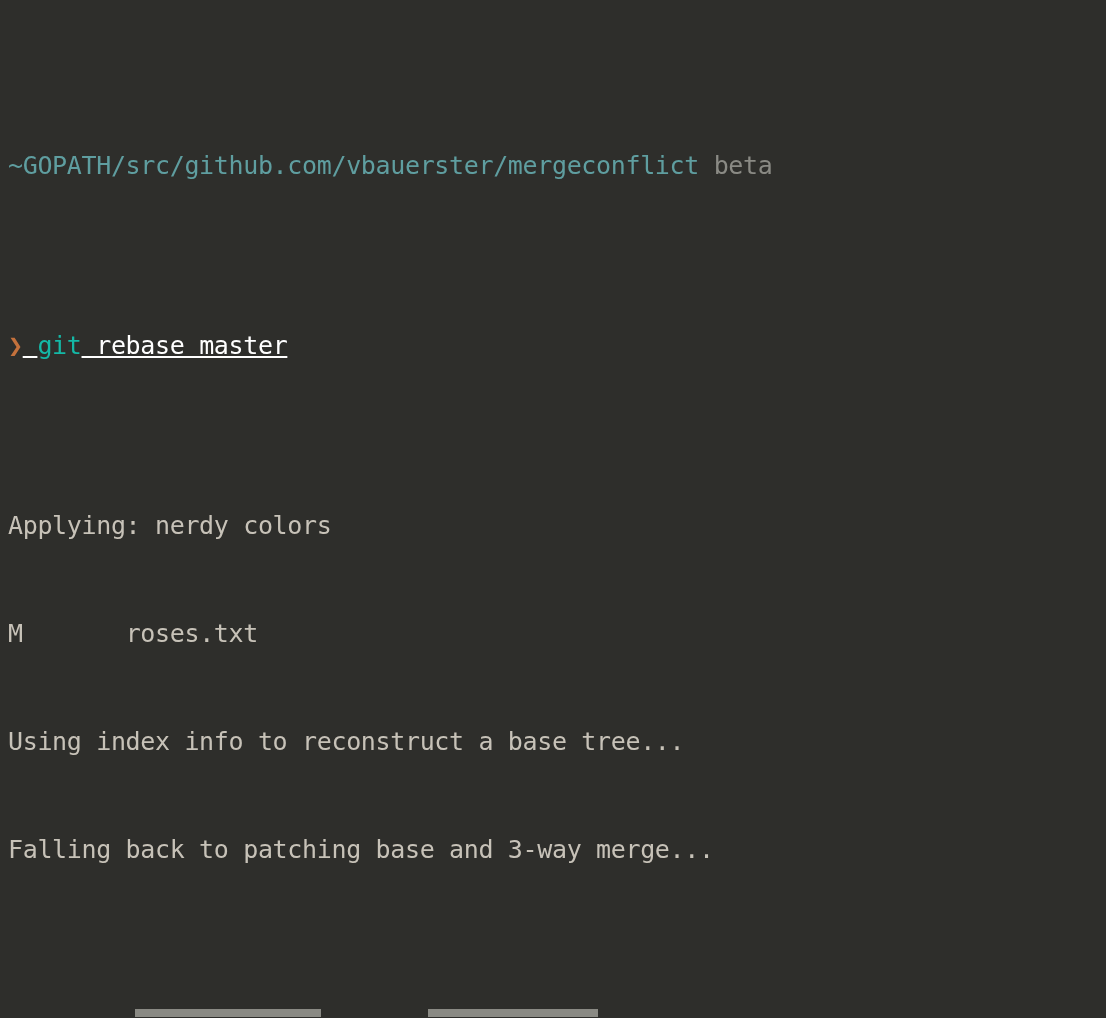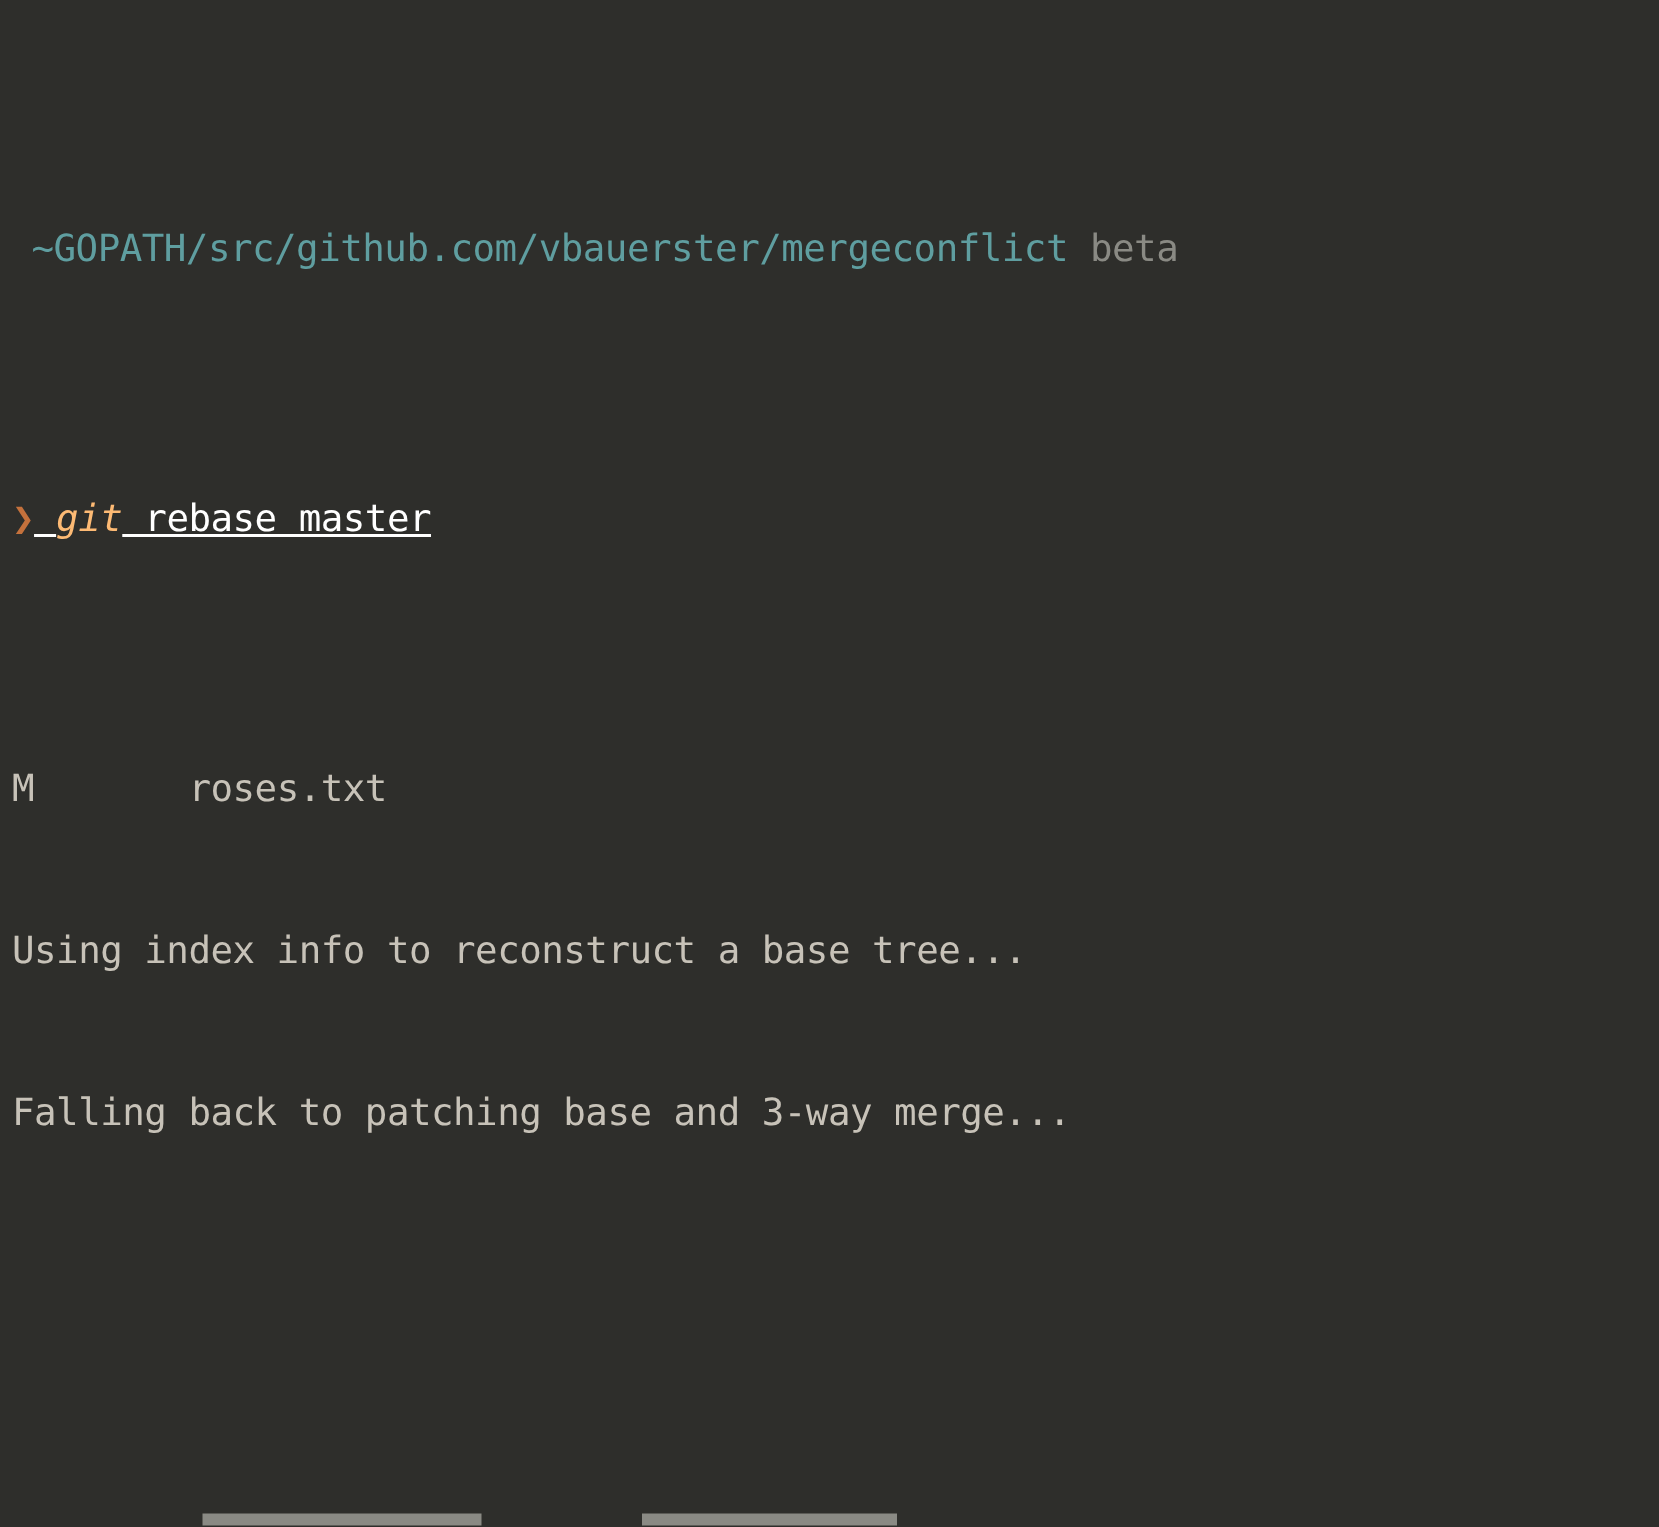--- a/index.html
+++ b/index.html
@@ -24,24 +24,24 @@
     left: 8px;
     top: 4px;
     right: 0;
     white-space: pre;
   }
   .line {
     height: 36px;
     white-space: pre;
     color: #c7c2b8;
   }
-  .path      { color: #5f9ea0; margin-left: 13px; }
+  .path      { color: #5f9ea0; }
   .branch    { color: #8a8a84; }
   .arrow     { color: #c4713c; }
-  .cmd       { color: #fdba74; font-style: italic; }
+  .cmd       { color: #14b8a6; }
   .args      { color: #ffffff; text-decoration: underline; }
   .out       { color: #c7c2b8; }
 
   #statusbars {
     position: absolute;
     left: 0;
     bottom: 0;
     width: 1106px;
     height: 10px;
   }
@@ -60,20 +60,21 @@
 <div id="terminal">
   <div id="screen">
 
     
     <div class="line"><span class="path">~GOPATH/src/github.com/vbauerster/mergeconflict</span><span class="branch"> <span>beta</span></span></div>
 
     
     <div class="line"><span class="arrow">❯</span><span class="args"> </span><span class="cmd">git</span><span class="args"> rebase master</span></div>
 
     
+    <div class="line out">Applying: nerdy colors</div>
     <div class="line out">M	roses.txt</div>
     <div class="line out">Using index info to reconstruct a base tree...</div>
     <div class="line out">Falling back to patching base and 3-way merge...</div>
     
     
     
     
     
     
     

